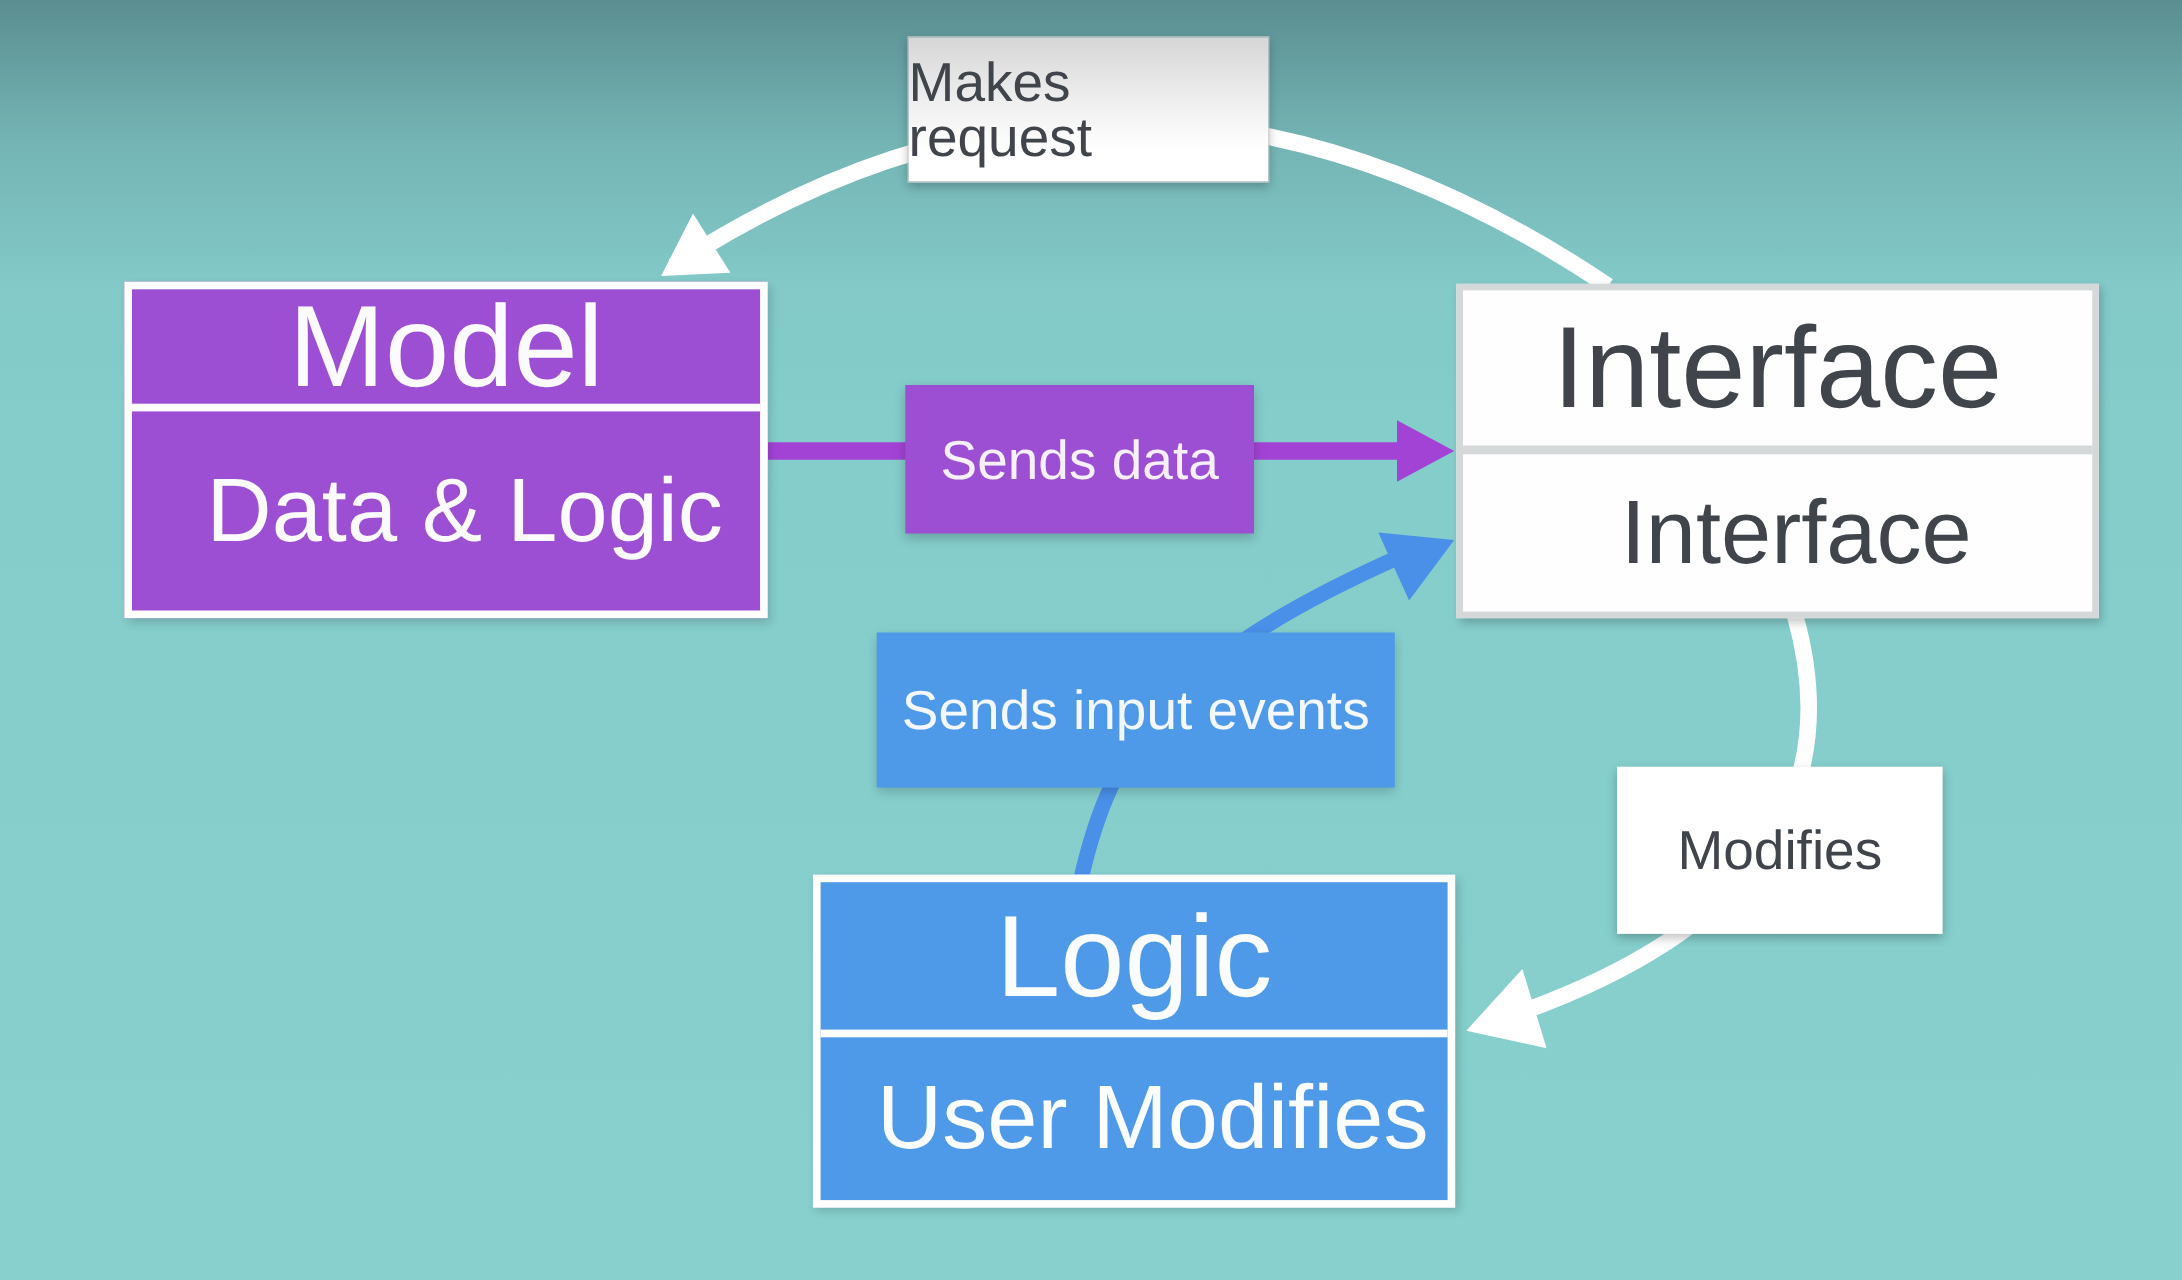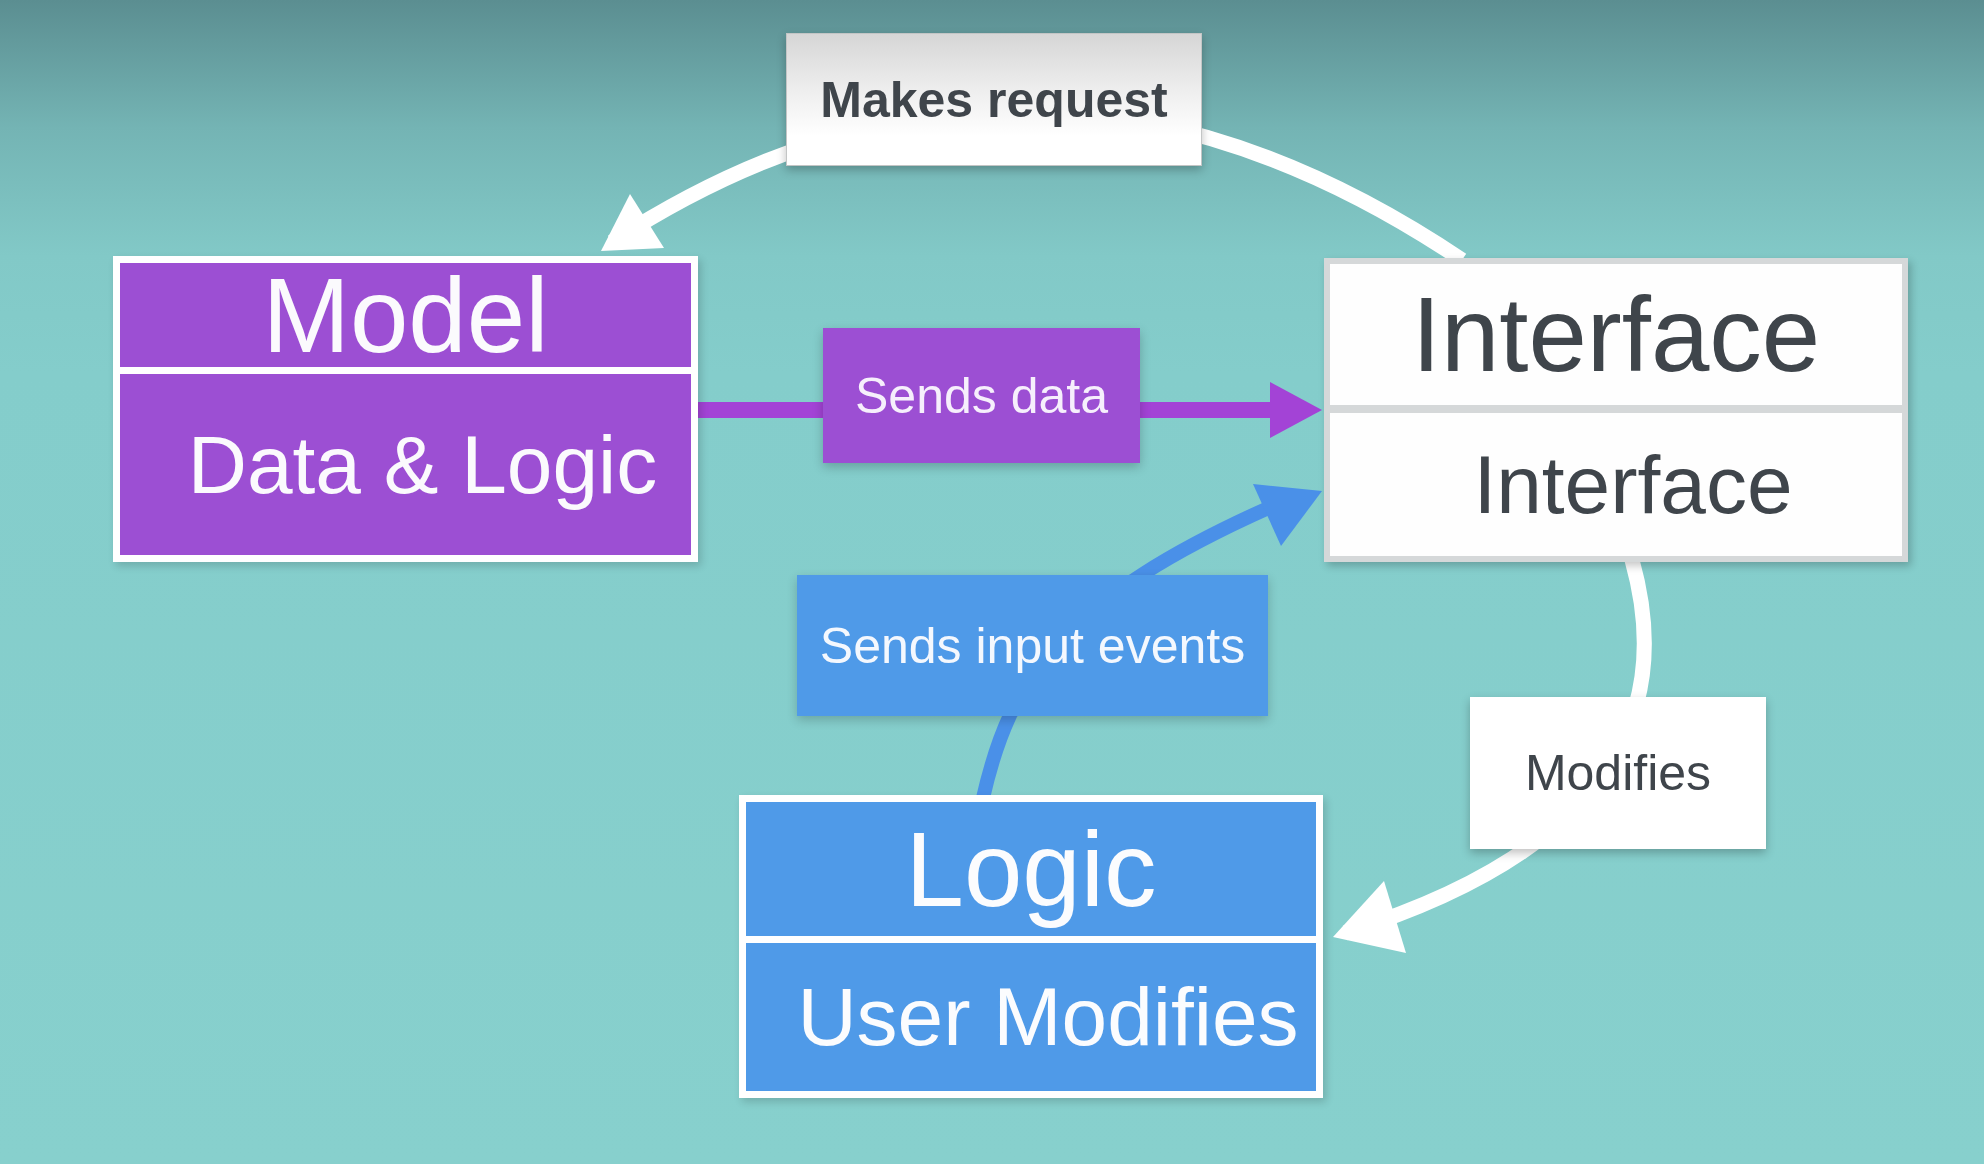--- a/index.html
+++ b/index.html
@@ -65,29 +65,28 @@
   #view-box .title-row{height:134px;}
   #view-box .divider{height:7px;background:var(--white);}
 
   .edge-label{
     position:absolute;
     display:flex;align-items:center;justify-content:center;
     font-size:50px;line-height:1;
     box-sizing:border-box;
   }
   #makes-request-label{
-    left:786px;top:33px;width:416px;height:133px;
+    left:825px;top:33px;width:329px;height:133px;
     background:linear-gradient(180deg,#d6d6d6 0%,#efefef 45%,#ffffff 78%);
     border:1px solid #c3c5c5;
     color:var(--dark-text);
     box-shadow:0 4px 9px rgba(0,0,0,.25);
-    font-weight:bold;
   }
   #sends-data-label{
-    left:823px;top:328px;width:317px;height:135px;
+    left:823px;top:350px;width:317px;height:135px;
     background:var(--purple);
     color:#f6effc;
     box-shadow:0 4px 10px rgba(0,0,0,.22);
   }
   #sends-input-events-label{
     left:797px;top:575px;width:471px;height:141px;
     background:var(--blue);
     color:#f4f8fe;
     box-shadow:0 4px 10px rgba(0,0,0,.2);
   }

